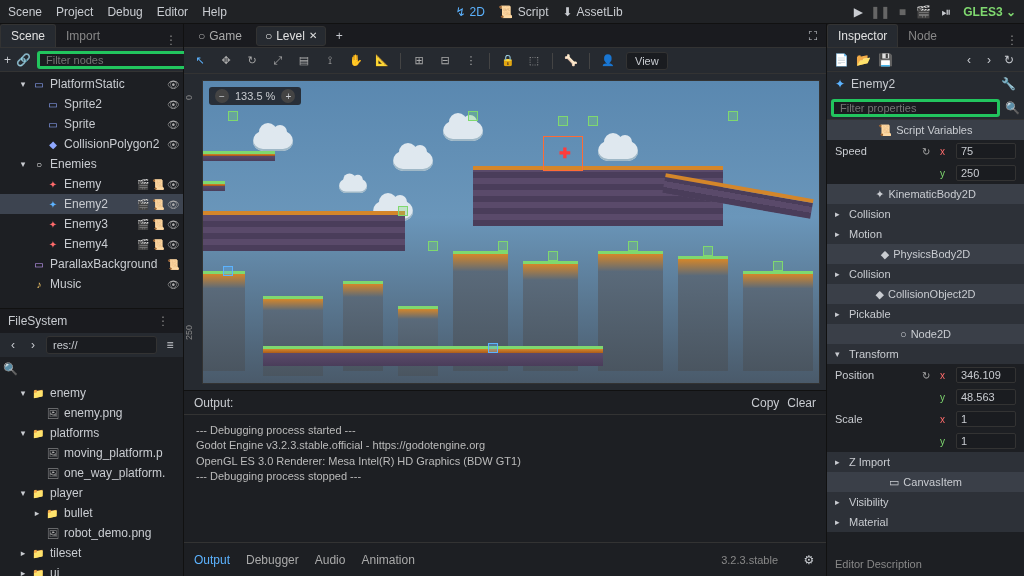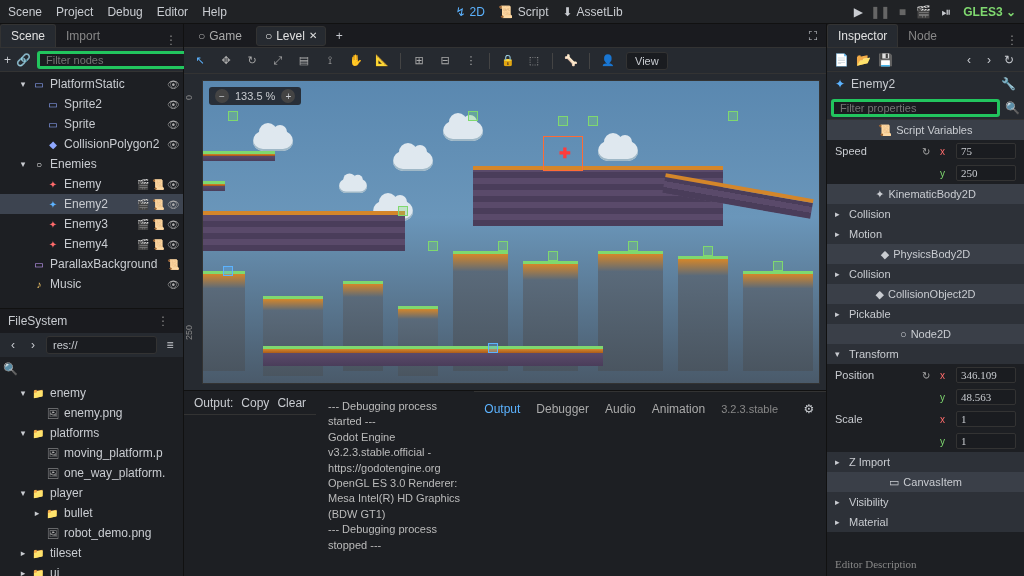--- a/index.html
+++ b/index.html
@@ -58,21 +58,21 @@
 .cloud::before,.cloud::after { content:''; position:absolute; background:#dfe8ef; border-radius:50%; }
 .cloud::before { width:18px; height:18px; left:6px; top:-8px; }
 .cloud::after { width:14px; height:14px; left:20px; top:-6px; }
 .platform { position:absolute; background:linear-gradient(180deg,#d4862a 0%,#a85a1a 25%,#5a4a6a 25%,#4a3d5a 100%); border-top:3px solid #7fd86f; }
 .platform.wavy { background:repeating-linear-gradient(0deg,#4a3d5a 0 6px,#5a4a6a 6px 12px); border-top:4px solid #d4862a; }
 .pillar { position:absolute; background:linear-gradient(180deg,#d4862a 0%,#5a6a7a 15%,#4a5560 100%); border-top:3px solid #7fd86f; }
 .gizmo { position:absolute; width:10px; height:10px; border:1px solid #5cb3ff; background:rgba(92,179,255,0.3); }
 .gizmo.green { border-color:#7fd86f; background:rgba(127,216,111,0.3); }
 .sel-box { position:absolute; border:1px solid #ff6b35; }
 .sel-cross { position:absolute; color:#ff3b3b; font-size:14px; font-weight:bold; }
-.output-panel { height:186px; background:#1d1f23; border-top:1px solid #111; display:flex; flex-direction:row; }
+.output-panel { height:186px; background:#1d1f23; border-top:1px solid #111; display:flex; flex-direction:column; }
 .output-header { display:flex; align-items:center; height:24px; padding:0 10px; gap:8px; border-bottom:1px solid #333; }
 .output-header .title { flex:1; }
 .out-btn { cursor:pointer; }
 .output-body { flex:1; padding:8px 12px; font-family:monospace; font-size:11px; color:#bbb; line-height:1.4; overflow:auto; }
 .output-tabs { display:flex; align-items:center; height:34px; padding:0 10px; gap:16px; border-top:1px solid #333; }
 .output-tab { cursor:pointer; color:#aaa; }
 .output-tab.active { color:#5cb3ff; }
 .version-label { margin-left:auto; color:#888; font-size:11px; }
 .right-dock { width:198px; display:flex; flex-direction:column; border-left:1px solid #111; }
 .inspector-header { display:flex; align-items:center; height:24px; padding:0 8px; gap:8px; background:#262a30; border-bottom:1px solid #333; }
@@ -81,22 +81,22 @@
 .node-header .tool { margin-left:auto; }
 .insp-body { flex:1; overflow:auto; }
 .section-header { display:flex; align-items:center; justify-content:center; height:20px; background:#3a3f48; font-size:11px; gap:4px; }
 .section-header.sub { justify-content:flex-start; padding:0 8px; background:#2d3138; cursor:pointer; }
 .section-header .chev { width:10px; font-size:9px; }
 .prop-row { display:flex; align-items:center; height:22px; padding:0 8px; gap:6px; }
 .prop-row .plabel { flex:1; font-size:11px; }
 .prop-row .reload { width:12px; font-size:10px; color:#aaa; cursor:pointer; }
 .prop-row .axis { width:10px; color:#ff6b6b; font-size:10px; }
 .prop-row .axis.y { color:#7fd86f; }
-.prop-row .pvalue { width:60px; background:#1a1c20; border:1px solid #333; border-radius:2px; padding:1px 4px; font-size:11px; text-align:left;font-family:Liberation Serif, serif; }
-.editor-desc { padding:6px 8px; font-size:11px; color:#888;font-family:Liberation Serif, serif; }
+.prop-row .pvalue { width:60px; background:#1a1c20; border:1px solid #333; border-radius:2px; padding:1px 4px; font-size:11px; text-align:left; }
+.editor-desc { padding:6px 8px; font-size:11px; color:#888; }
 </style>
 </head>
 <body>
 
 <div class="root">
 
   <div class="menubar">
     <div class="left" id="menu-left">
         <span class="menu-item">Scene</span>
         <span class="menu-item">Project</span>

